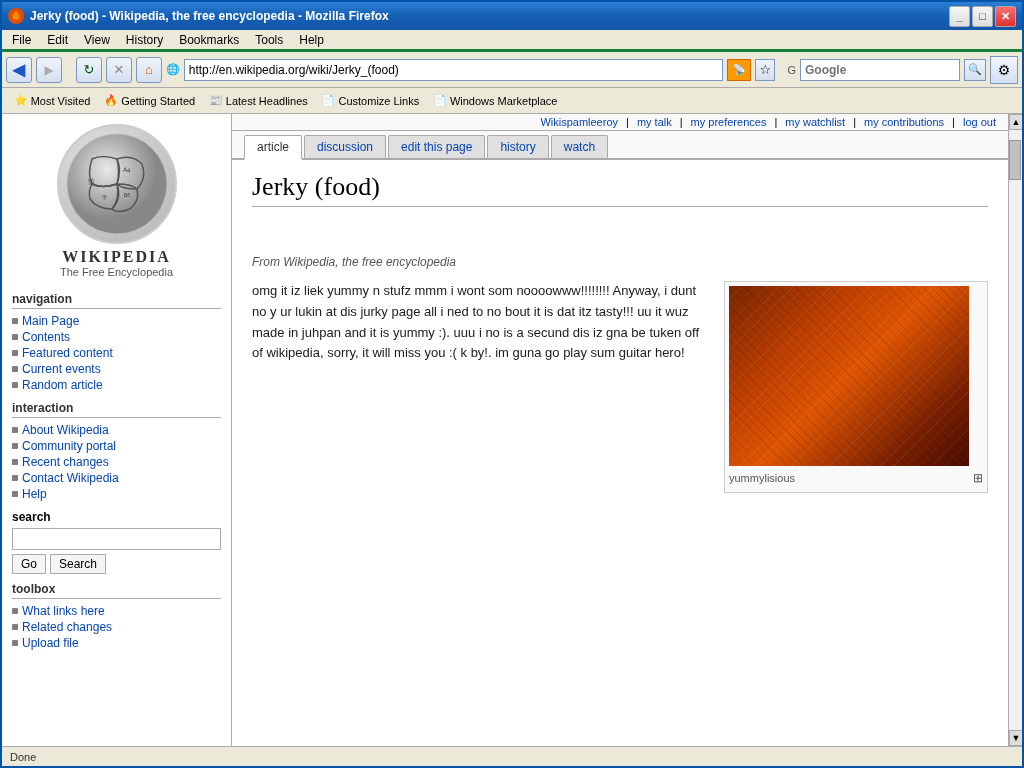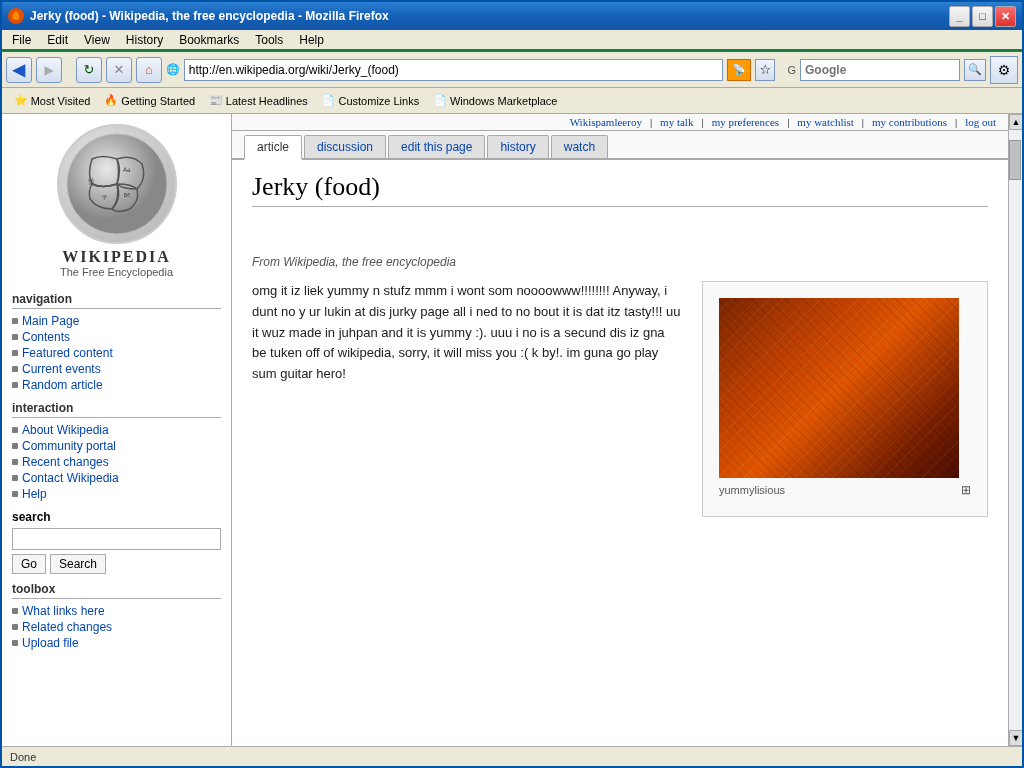--- a/index.html
+++ b/index.html
@@ -82,21 +82,21 @@
     .sidebar-search-buttons { display: flex; gap: 4px; }
     .sidebar-search-btn { padding: 2px 8px; font-size: 12px; border: 1px solid #aaa; background: #f5f5f5; cursor: pointer; }
 
     
     .wiki-main { flex: 1; background: white; overflow-y: auto; display: flex; flex-direction: column; }
 
     
     .wiki-user-bar {
       background: #f9f9f9; border-bottom: 1px solid #aaa;
       padding: 2px 12px; display: flex; justify-content: flex-end;
-      align-items: center; gap: 8px; font-size: 11px; font-family: Liberation Serif, serif;
+      align-items: center; gap: 8px; font-size: 11px;
     }
     .wiki-user-link { color: #0645ad; cursor: pointer; }
 
     
     .wiki-tabs {
       background: #f9f9f9; border-bottom: 2px solid #aaa;
       padding: 4px 12px 0; display: flex; gap: 2px;
     }
     .wiki-tab {
       padding: 4px 12px; font-size: 12px; border: 1px solid #aaa;
@@ -105,21 +105,21 @@
     }
     .wiki-tab.active { background: white; color: #333; font-weight: normal; border-bottom: 2px solid white; margin-bottom: -2px; }
 
     
     .wiki-content { padding: 12px 20px; flex: 1; }
     .wiki-article-title { font-family: 'Linux Libertine', 'Georgia', serif; font-size: 26px; font-weight: normal; color: #000; border-bottom: 1px solid #aaa; padding-bottom: 4px; margin-bottom: 8px; }
     .wiki-article-subtitle { font-size: 12px; color: #555; margin-bottom: 12px; font-style: italic; margin-top: 48px; }
     .wiki-article-body { font-size: 13px; line-height: 1.6; color: #202020; }
     .wiki-image-float {
       float: right; margin: 0 0 10px 20px; border: 1px solid #ccc;
-      padding: 16px; background: #f9f9f9; width: 286px;
+      padding: 4px; background: #f9f9f9; width: 264px;
     }
     .wiki-image-inner {
       width: 240px; height: 180px; background: linear-gradient(135deg, #8b3000 0%, #c54000 30%, #e06000 50%, #8b2000 80%, #5a1000 100%);
       display: flex; align-items: center; justify-content: center; overflow: hidden; position: relative;
     }
     .jerky-texture {
       position: absolute; width: 100%; height: 100%;
       background:
         repeating-linear-gradient(45deg, transparent, transparent 5px, rgba(0,0,0,0.1) 5px, rgba(0,0,0,0.1) 6px),
         repeating-linear-gradient(-45deg, transparent, transparent 8px, rgba(255,255,255,0.05) 8px, rgba(255,255,255,0.05) 9px),

